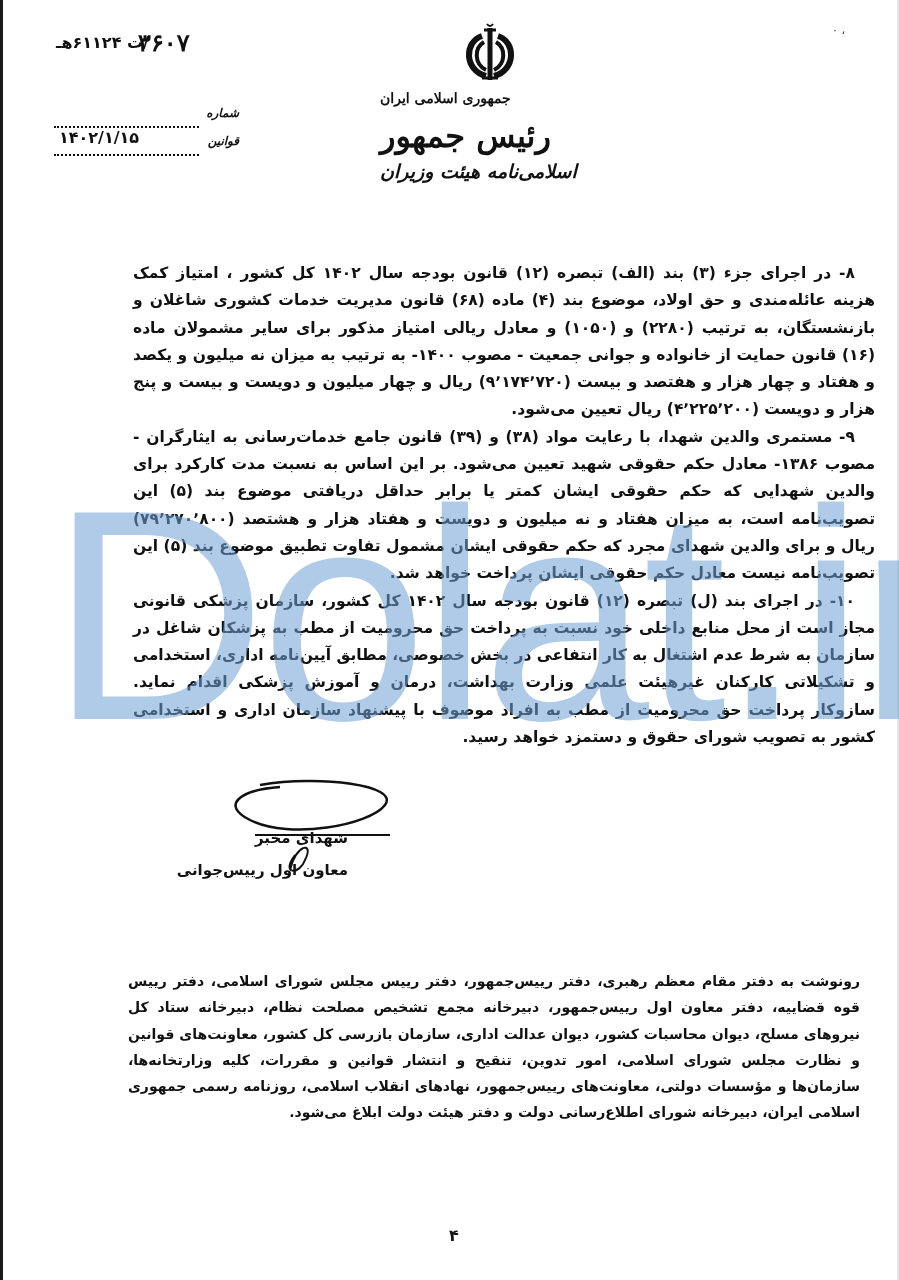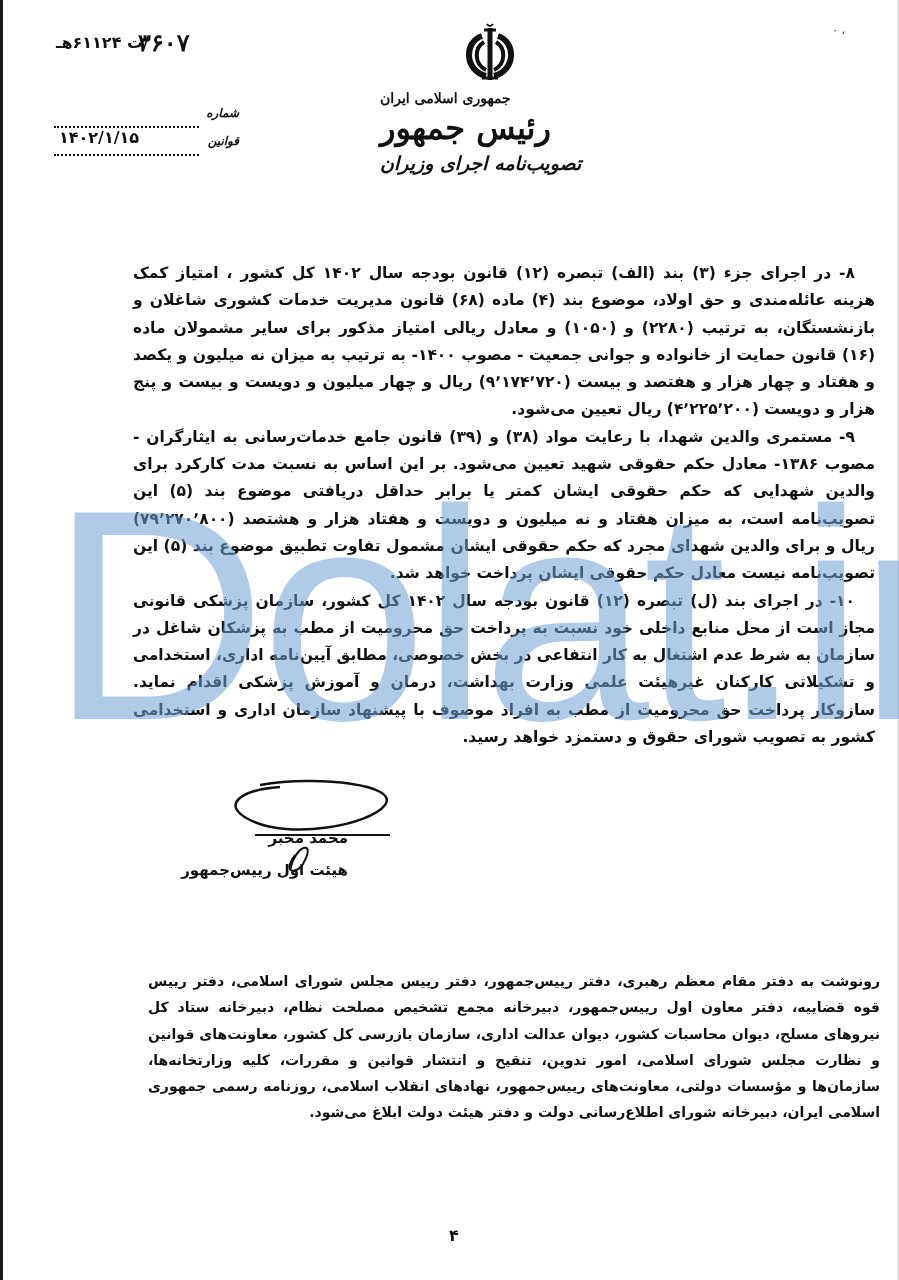--- a/index.html
+++ b/index.html
@@ -21,38 +21,38 @@
     .meta-label { position: absolute; right: 0; top: 0; font-weight: bold; font-style: italic; font-size: 12px; font-family: "DejaVu Serif", serif; }
     .meta-dots { position: absolute; right: 40px; left: 5px; bottom: 0; border-bottom: 2px dotted #111; height: 1px; }
     .meta-value { position: absolute; left: 10px; top: -6px; font-size: 16px; font-weight: bold; letter-spacing: 2px; }
     .number-row { top: 82px; }
     .date-row { top: 110px; }
 
     .emblem-block { position: absolute; left: 380px; top: 22px; width: 220px; text-align: left; direction: rtl; }
     .emblem { width: 60px; height: 62px; margin: 0 auto; }
     .emblem svg { width: 60px; height: 62px; }
     .republic { font-size: 14px; font-weight: bold; font-family: "DejaVu Serif", serif; margin-top: 6px; }
-    .president { font-size: 32px; font-weight: bold; font-family: "DejaVu Serif", serif; margin-top: 0px; line-height: 44px; }
+    .president { font-size: 32px; font-weight: bold; font-family: "DejaVu Serif", serif; margin-top: 8px; line-height: 44px; }
     .cabinet { font-size: 19px; font-weight: bold; font-style: italic; font-family: "DejaVu Serif", serif; margin-top: 2px; }
 
     .body-text {
       position: absolute; left: 133px; top: 260px; width: 742px;
       direction: rtl; text-align: justify; text-align-last: right;
       font-size: 15.5px; line-height: 27.3px; font-weight: bold;
       font-family: "DejaVu Sans", sans-serif;
     }
     .para { margin: 0; text-indent: 20px; }
 
     .signature { position: absolute; left: 160px; top: 775px; width: 240px; height: 120px; direction: rtl; }
     .sig-svg { position: absolute; left: 40px; top: 0; width: 200px; height: 110px; }
     .signer-name { position: absolute; right: 52px; top: 54px; font-size: 15px; font-weight: bold; }
     .signer-title { position: absolute; right: 52px; top: 86px; font-size: 15px; font-weight: bold; }
 
     .cc-block {
-      position: absolute; left: 148px; top: 968px; width: 732px;
+      position: absolute; left: 128px; top: 968px; width: 732px;
       direction: rtl; text-align: justify; text-align-last: right;
       font-size: 14px; line-height: 26.3px; font-weight: bold;
     }
 
     .page-number { position: absolute; left: 449px; top: 1226px; font-size: 16px; font-weight: bold; }
 
     .watermark {
       position: absolute; left: 50px; top: 500px; width: 830px; height: 230px;
       font-family: "Liberation Sans", sans-serif; font-size: 300px; line-height: 230px;
       color: rgba(110, 160, 214, 0.55); letter-spacing: -6px; pointer-events: none;
@@ -91,36 +91,36 @@
       <path d="M27 2 Q30 6 33 2" stroke="#111" stroke-width="2" fill="none"></path>
       <path d="M22 14 C4 20 4 48 26 54" stroke="#111" stroke-width="6" fill="none"></path>
       <path d="M38 14 C56 20 56 48 34 54" stroke="#111" stroke-width="6" fill="none"></path>
       <path d="M24 20 C14 26 14 42 26 48" stroke="#111" stroke-width="4" fill="none"></path>
       <path d="M36 20 C46 26 46 42 34 48" stroke="#111" stroke-width="4" fill="none"></path>
       <path d="M22 56 L38 56" stroke="#111" stroke-width="3"></path>
     </svg>
   </div>
   <div class="republic">جمهوری اسلامی ایران</div>
   <div class="president">رئیس جمهور</div>
-  <div class="cabinet">تصویب‌نامه اجرای وزیران</div>
+  <div class="cabinet">اسلامی‌نامه هیئت وزیران</div>
 </div>
 
 <div class="body-text">
   <p class="para">۸- در اجرای جزء (۳) بند (الف) تبصره (۱۲) قانون بودجه سال ۱۴۰۲ کل کشور ، امتیاز کمک هزینه عائله‌مندی و حق اولاد، موضوع بند (۴) ماده (۶۸) قانون مدیریت خدمات کشوری شاغلان و بازنشستگان، به ترتیب (۲۲۸۰) و (۱۰۵۰) و معادل ریالی امتیاز مذکور برای سایر مشمولان ماده (۱۶) قانون حمایت از خانواده و جوانی جمعیت - مصوب ۱۴۰۰- به ترتیب به میزان نه میلیون و یکصد و هفتاد و چهار هزار و هفتصد و بیست (۹٬۱۷۴٬۷۲۰) ریال و چهار میلیون و دویست و بیست و پنج هزار و دویست (۴٬۲۲۵٬۲۰۰) ریال تعیین می‌شود.</p>
   <p class="para">۹- مستمری والدین شهدا، با رعایت مواد (۳۸) و (۳۹) قانون جامع خدمات‌رسانی به ایثارگران - مصوب ۱۳۸۶- معادل حکم حقوقی شهید تعیین می‌شود. بر این اساس به نسبت مدت کارکرد برای والدین شهدایی که حکم حقوقی ایشان کمتر یا برابر حداقل دریافتی موضوع بند (۵) این تصویب‌نامه است، به میزان هفتاد و نه میلیون و دویست و هفتاد هزار و هشتصد (۷۹٬۲۷۰٬۸۰۰) ریال و برای والدین شهدای مجرد که حکم حقوقی ایشان مشمول تفاوت تطبیق موضوع بند (۵) این تصویب‌نامه نیست معادل حکم حقوقی ایشان پرداخت خواهد شد.</p>
   <p class="para">۱۰- در اجرای بند (ل) تبصره (۱۲) قانون بودجه سال ۱۴۰۲ کل کشور، سازمان پزشکی قانونی مجاز است از محل منابع داخلی خود نسبت به پرداخت حق محرومیت از مطب به پزشکان شاغل در سازمان به شرط عدم اشتغال به کار انتفاعی در بخش خصوصی، مطابق آیین‌نامه اداری، استخدامی و تشکیلاتی کارکنان غیرهیئت علمی وزارت بهداشت، درمان و آموزش پزشکی اقدام نماید. سازوکار پرداخت حق محرومیت از مطب به افراد موصوف با پیشنهاد سازمان اداری و استخدامی کشور به تصویب شورای حقوق و دستمزد خواهد رسید.</p>
 </div>
 
 <div class="signature">
   <svg class="sig-svg" viewBox="0 0 200 110">
     <path d="M60 10 C120 0 200 10 185 30 C170 50 90 65 50 45 C20 30 40 15 80 12" stroke="#111" stroke-width="2.5" fill="none"></path>
     <path d="M55 60 L190 60" stroke="#111" stroke-width="2"></path>
     <path d="M90 95 C95 70 115 65 105 85 C100 100 80 100 95 80" stroke="#111" stroke-width="2" fill="none"></path>
   </svg>
-  <div class="signer-name">محمد مخبر</div>
-  <div class="signer-title">هیئت اول رییس‌جمهور</div>
+  <div class="signer-name">شهدای مخبر</div>
+  <div class="signer-title">معاون اول رییس‌جوانی</div>
 </div>
 
 <div class="cc-block">رونوشت به دفتر مقام معظم رهبری، دفتر رییس‌جمهور، دفتر رییس مجلس شورای اسلامی، دفتر رییس قوه قضاییه، دفتر معاون اول رییس‌جمهور، دبیرخانه مجمع تشخیص مصلحت نظام، دبیرخانه ستاد کل نیروهای مسلح، دیوان محاسبات کشور، دیوان عدالت اداری، سازمان بازرسی کل کشور، معاونت‌های قوانین و نظارت مجلس شورای اسلامی، امور تدوین، تنقیح و انتشار قوانین و مقررات، کلیه وزارتخانه‌ها، سازمان‌ها و مؤسسات دولتی، معاونت‌های رییس‌جمهور، نهادهای انقلاب اسلامی، روزنامه رسمی جمهوری اسلامی ایران، دبیرخانه شورای اطلاع‌رسانی دولت و دفتر هیئت دولت ابلاغ می‌شود.</div>
 
 <div class="page-number">۴</div>
 
 <div class="watermark">Dolat.ir</div>
 
 </body></html>

